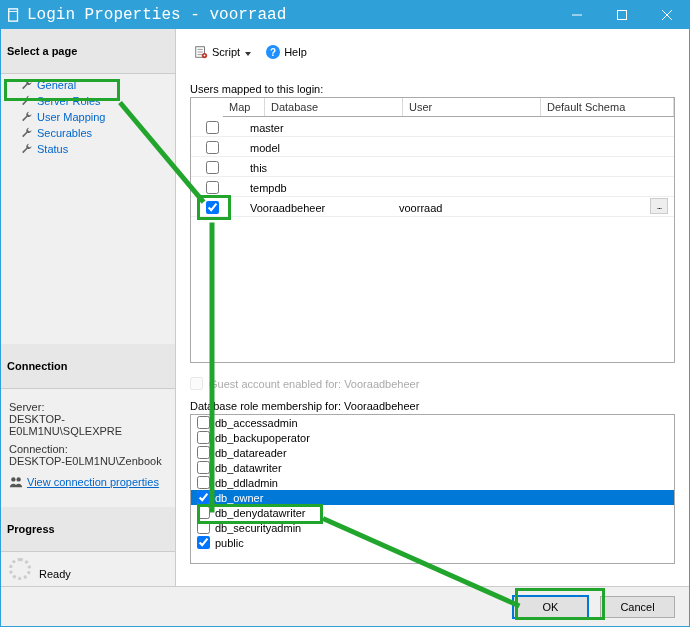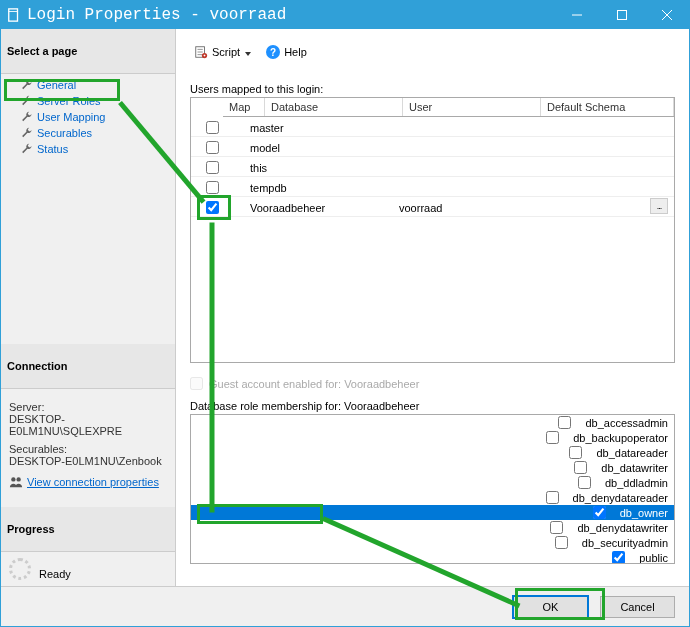--- a/index.html
+++ b/index.html
@@ -43,21 +43,21 @@
     .map-row > div { padding: 2px 6px; }
     .mr-map { width: 42px; display: flex; justify-content: center; }
     .mr-db { width: 138px; }
     .mr-user { width: 138px; }
     .mr-schema { flex: 1; display: flex; align-items: center; justify-content: flex-end; padding-right: 4px; }
     .schema-btn { width: 18px; height: 16px; border: 1px solid #ccc; background: #eee; display: flex; align-items: center; justify-content: center; font-size: 9px; letter-spacing: -1px; cursor: pointer; }
     input[type=checkbox] { width: 13px; height: 13px; }
     .guest-row { display: flex; align-items: center; gap: 6px; margin: 14px 0 10px; color: #aaa; }
     .guest-row input[type=checkbox] { opacity: 0.5; }
     .roles-box { border: 1px solid #a9a9a9; background: #fff; height: 150px; overflow: hidden; }
-    .role-row { display: flex; align-items: center; gap: 14px; padding: 0 6px; height: 15px; justify-content: flex-end; }
+    .role-row { display: flex; align-items: center; gap: 5px; padding: 0 6px; height: 15px; }
     .role-row.selected { background: #0078d7; color: #fff; }
     .footer { height: 41px; border-top: 1px solid #ccc; display: flex; align-items: center; justify-content: flex-end; padding: 0 14px; gap: 12px; background: #f0f0f0; }
     .dlg-btn { min-width: 75px; height: 22px; border: 1px solid #adadad; background: #e1e1e1; cursor: pointer; }
     .dlg-btn.default { outline: 2px solid #0078d7; outline-offset: -1px; }
     .highlight-green { position: absolute; border: 3px solid #22a52c; pointer-events: none; }
     .green-line { position: absolute; background: #22a52c; pointer-events: none; transform-origin: left center; }
     .sidebar-spacer { flex: 1; }
     .people-icon { width: 14px; height: 14px; }
     .people-icon svg { width: 100%; height: 100%; fill: #555; }
   </style>
@@ -124,21 +124,21 @@
               <path d="M14 4a4 4 0 0 1-5.3 3.8L3 13.5 1.5 12 7.2 6.3A4 4 0 0 1 11 1l-2 2 1 2 2 1 2-2z"></path>
             </svg></span>
         <span>Status</span>
       </div>
     </div>
 
     <div class="section-hdr">Connection</div>
     <div class="conn-box">
       <div class="conn-label">Server:</div>
       <div>DESKTOP-E0LM1NU\SQLEXPRE</div>
-      <div class="conn-label">Securables:</div>
+      <div class="conn-label">Connection:</div>
       <div>DESKTOP-E0LM1NU\Zenbook</div>
       <div class="vcp">
         <span class="people-icon"><svg viewBox="0 0 16 16">
               <circle cx="5" cy="5" r="2.5"></circle>
               <circle cx="11" cy="5" r="2.5"></circle>
               <path d="M1 14c0-2.5 2-4 4-4s4 1.5 4 4zM7 14c0-2.5 2-4 4-4s4 1.5 4 4z"></path>
             </svg></span>
         <a href="#">View connection properties</a>
       </div>
     </div>
@@ -246,24 +246,20 @@
           <span>db_datareader</span>
         </div>
         <div class="role-row">
           <input type="checkbox" style="">
           <span>db_datawriter</span>
         </div>
         <div class="role-row">
           <input type="checkbox" style="">
           <span>db_ddladmin</span>
         </div>
-        <div class="role-row">
-          <input type="checkbox" style="">
-          <span>db_denydatareader</span>
-        </div>
         <div class="role-row selected">
           <input type="checkbox" checked="" style="">
           <span>db_owner</span>
         </div>
         <div class="role-row">
           <input type="checkbox" style="">
           <span>db_denydatawriter</span>
         </div>
         <div class="role-row">
           <input type="checkbox" style="">

